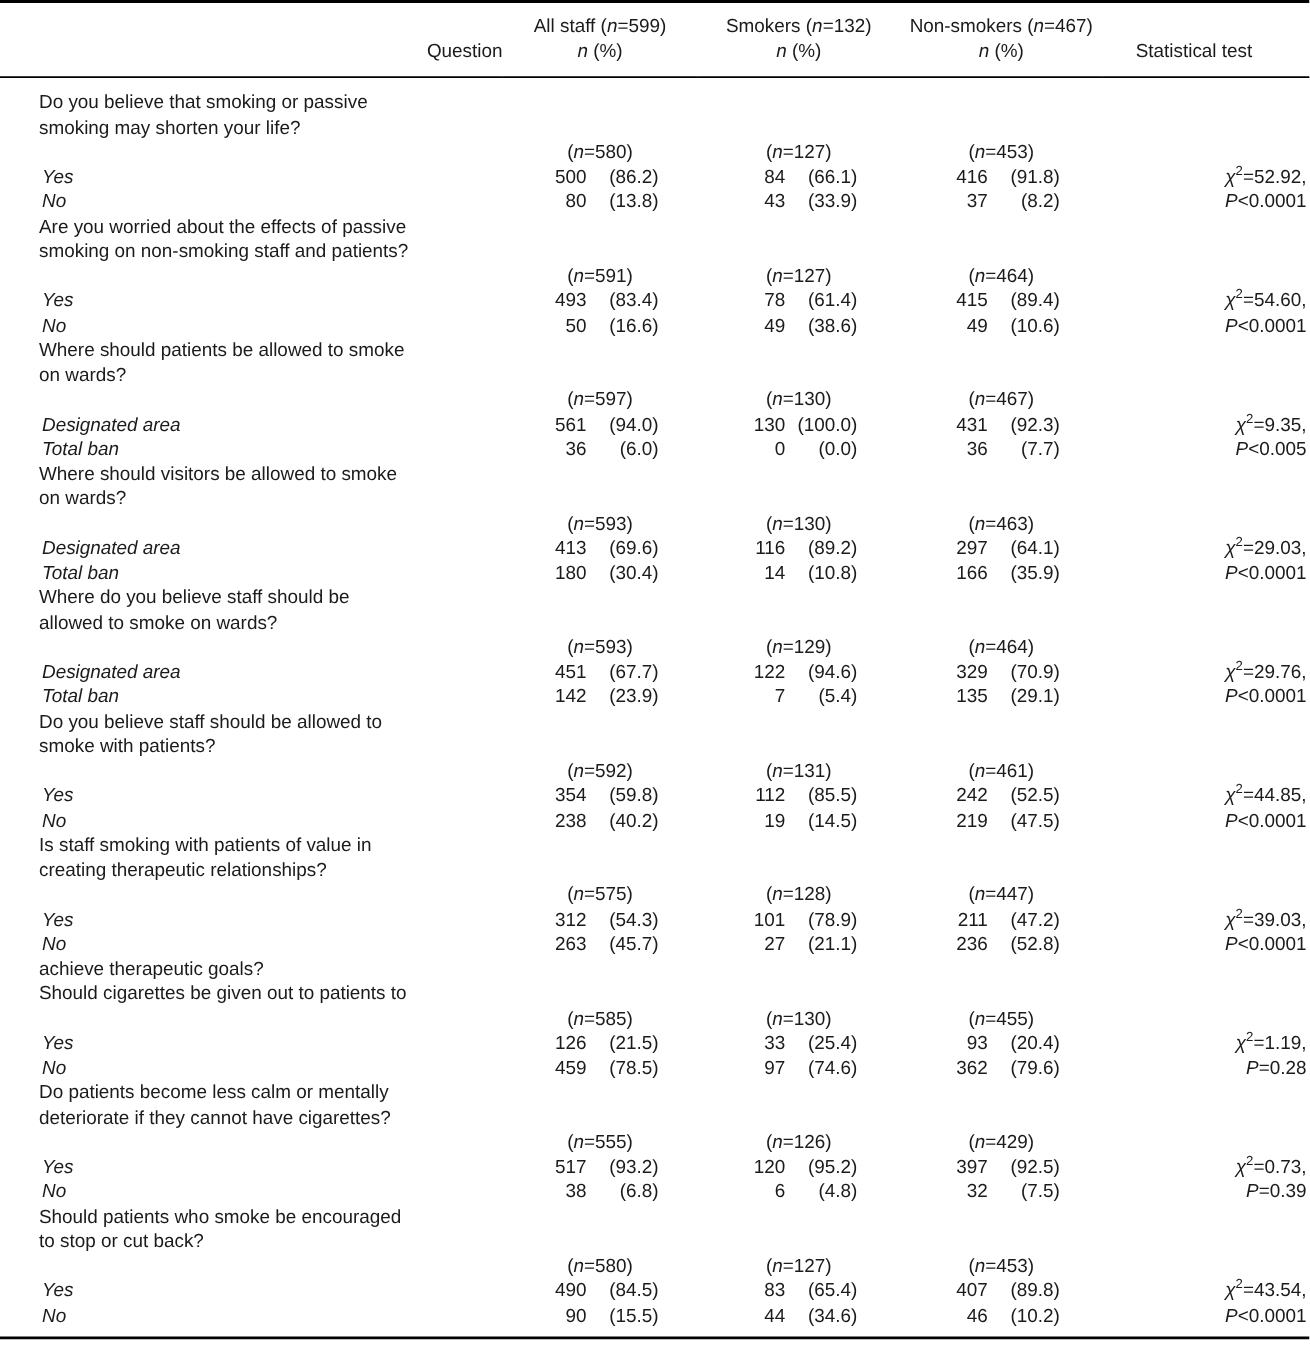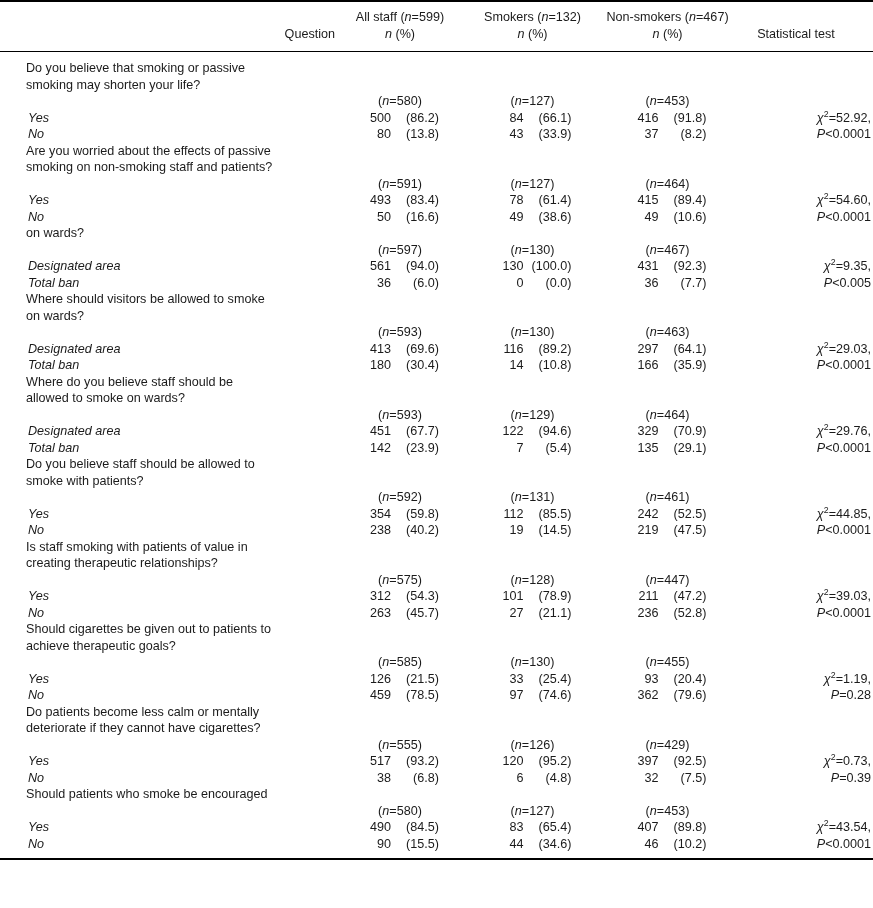--- a/index.html
+++ b/index.html
@@ -180,20 +180,27 @@
               <span class="cnt">49</span>
               <span class="pct">(38.6)</span>
             </span></td>
           <td class="data-cell"><span class="pair">
               <span class="cnt">49</span>
               <span class="pct">(10.6)</span>
             </span></td>
           <td class="stat-cell"><span><i>P</i>&lt;0.0001</span></td>
         </tr>
         <tr>
+          <td class="question-cell"><span>Where should patients be allowed to smoke</span></td>
+          <td class="data-cell"></td>
+          <td class="data-cell"></td>
+          <td class="data-cell"></td>
+          <td class="stat-cell"></td>
+        </tr>
+        <tr>
           <td class="question-cell"><span>on wards?</span></td>
           <td class="data-cell"></td>
           <td class="data-cell"></td>
           <td class="data-cell"></td>
           <td class="stat-cell"></td>
         </tr>
         <tr>
           <td class="question-cell"></td>
           <td class="data-cell"><span>(<i>n</i>=597)</span></td>
           <td class="data-cell"><span>(<i>n</i>=130)</span></td>
@@ -438,28 +445,28 @@
               <span class="cnt">27</span>
               <span class="pct">(21.1)</span>
             </span></td>
           <td class="data-cell"><span class="pair">
               <span class="cnt">236</span>
               <span class="pct">(52.8)</span>
             </span></td>
           <td class="stat-cell"><span><i>P</i>&lt;0.0001</span></td>
         </tr>
         <tr>
+          <td class="question-cell"><span>achieve therapeutic goals?</span></td>
+          <td class="data-cell"></td>
+          <td class="data-cell"></td>
+          <td class="data-cell"></td>
+          <td class="stat-cell"></td>
+        </tr>
+        <tr>
           <td class="question-cell"><span>Should cigarettes be given out to patients to</span></td>
-          <td class="data-cell"></td>
-          <td class="data-cell"></td>
-          <td class="data-cell"></td>
-          <td class="stat-cell"></td>
-        </tr>
-        <tr>
-          <td class="question-cell"><span>achieve therapeutic goals?</span></td>
           <td class="data-cell"></td>
           <td class="data-cell"></td>
           <td class="data-cell"></td>
           <td class="stat-cell"></td>
         </tr>
         <tr>
           <td class="question-cell"></td>
           <td class="data-cell"><span>(<i>n</i>=585)</span></td>
           <td class="data-cell"><span>(<i>n</i>=130)</span></td>
           <td class="data-cell"><span>(<i>n</i>=455)</span></td>
@@ -545,20 +552,27 @@
               <span class="pct">(4.8)</span>
             </span></td>
           <td class="data-cell"><span class="pair">
               <span class="cnt">32</span>
               <span class="pct">(7.5)</span>
             </span></td>
           <td class="stat-cell"><span><i>P</i>=0.39</span></td>
         </tr>
         <tr>
           <td class="question-cell"><span>Should patients who smoke be encouraged</span></td>
+          <td class="data-cell"></td>
+          <td class="data-cell"></td>
+          <td class="data-cell"></td>
+          <td class="stat-cell"></td>
+        </tr>
+        <tr>
+          <td class="question-cell"><span>to stop or cut back?</span></td>
           <td class="data-cell"></td>
           <td class="data-cell"></td>
           <td class="data-cell"></td>
           <td class="stat-cell"></td>
         </tr>
         <tr>
           <td class="question-cell"></td>
           <td class="data-cell"><span>(<i>n</i>=580)</span></td>
           <td class="data-cell"><span>(<i>n</i>=127)</span></td>
           <td class="data-cell"><span>(<i>n</i>=453)</span></td>

